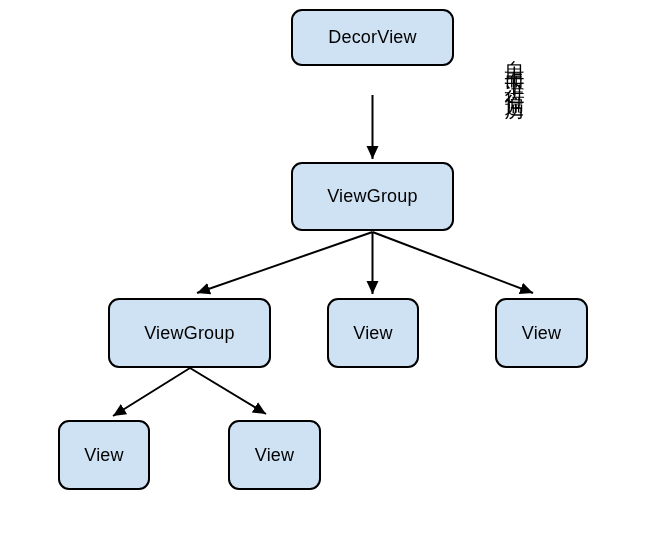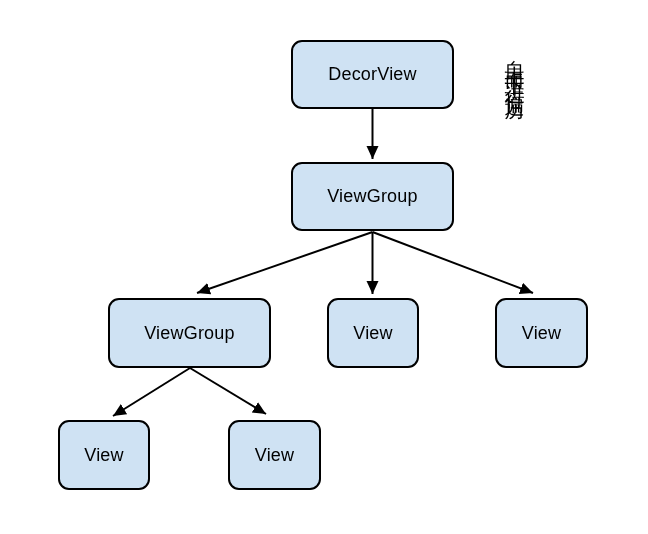--- a/index.html
+++ b/index.html
@@ -30,21 +30,21 @@
     background: #cfe2f3;
     border: 2.5px solid #000000;
     border-radius: 11px;
     display: flex;
     align-items: center;
     justify-content: center;
     font-size: 18px;
     color: #000000;
     letter-spacing: 0.2px;
   }
-  .node-decorview       { left: 291px; top:  40px; width: 163px; height: 69px; }
+  .node-decorview       { left: 291px; top:  9px; width: 163px; height: 57px; }
   .node-viewgroup-root  { left: 291px; top: 162px; width: 163px; height: 69px; }
   .node-viewgroup-child { left: 108px; top: 298px; width: 163px; height: 70px; }
   .node-view-mid        { left: 327px; top: 298px; width:  92px; height: 70px; }
   .node-view-right      { left: 495px; top: 298px; width:  93px; height: 70px; }
   .node-view-bot-left   { left:  58px; top: 420px; width:  92px; height: 70px; }
   .node-view-bot-right  { left: 228px; top: 420px; width:  93px; height: 70px; }
   .side-note {
     position: absolute;
     left: 502px;
     top: 44px;

